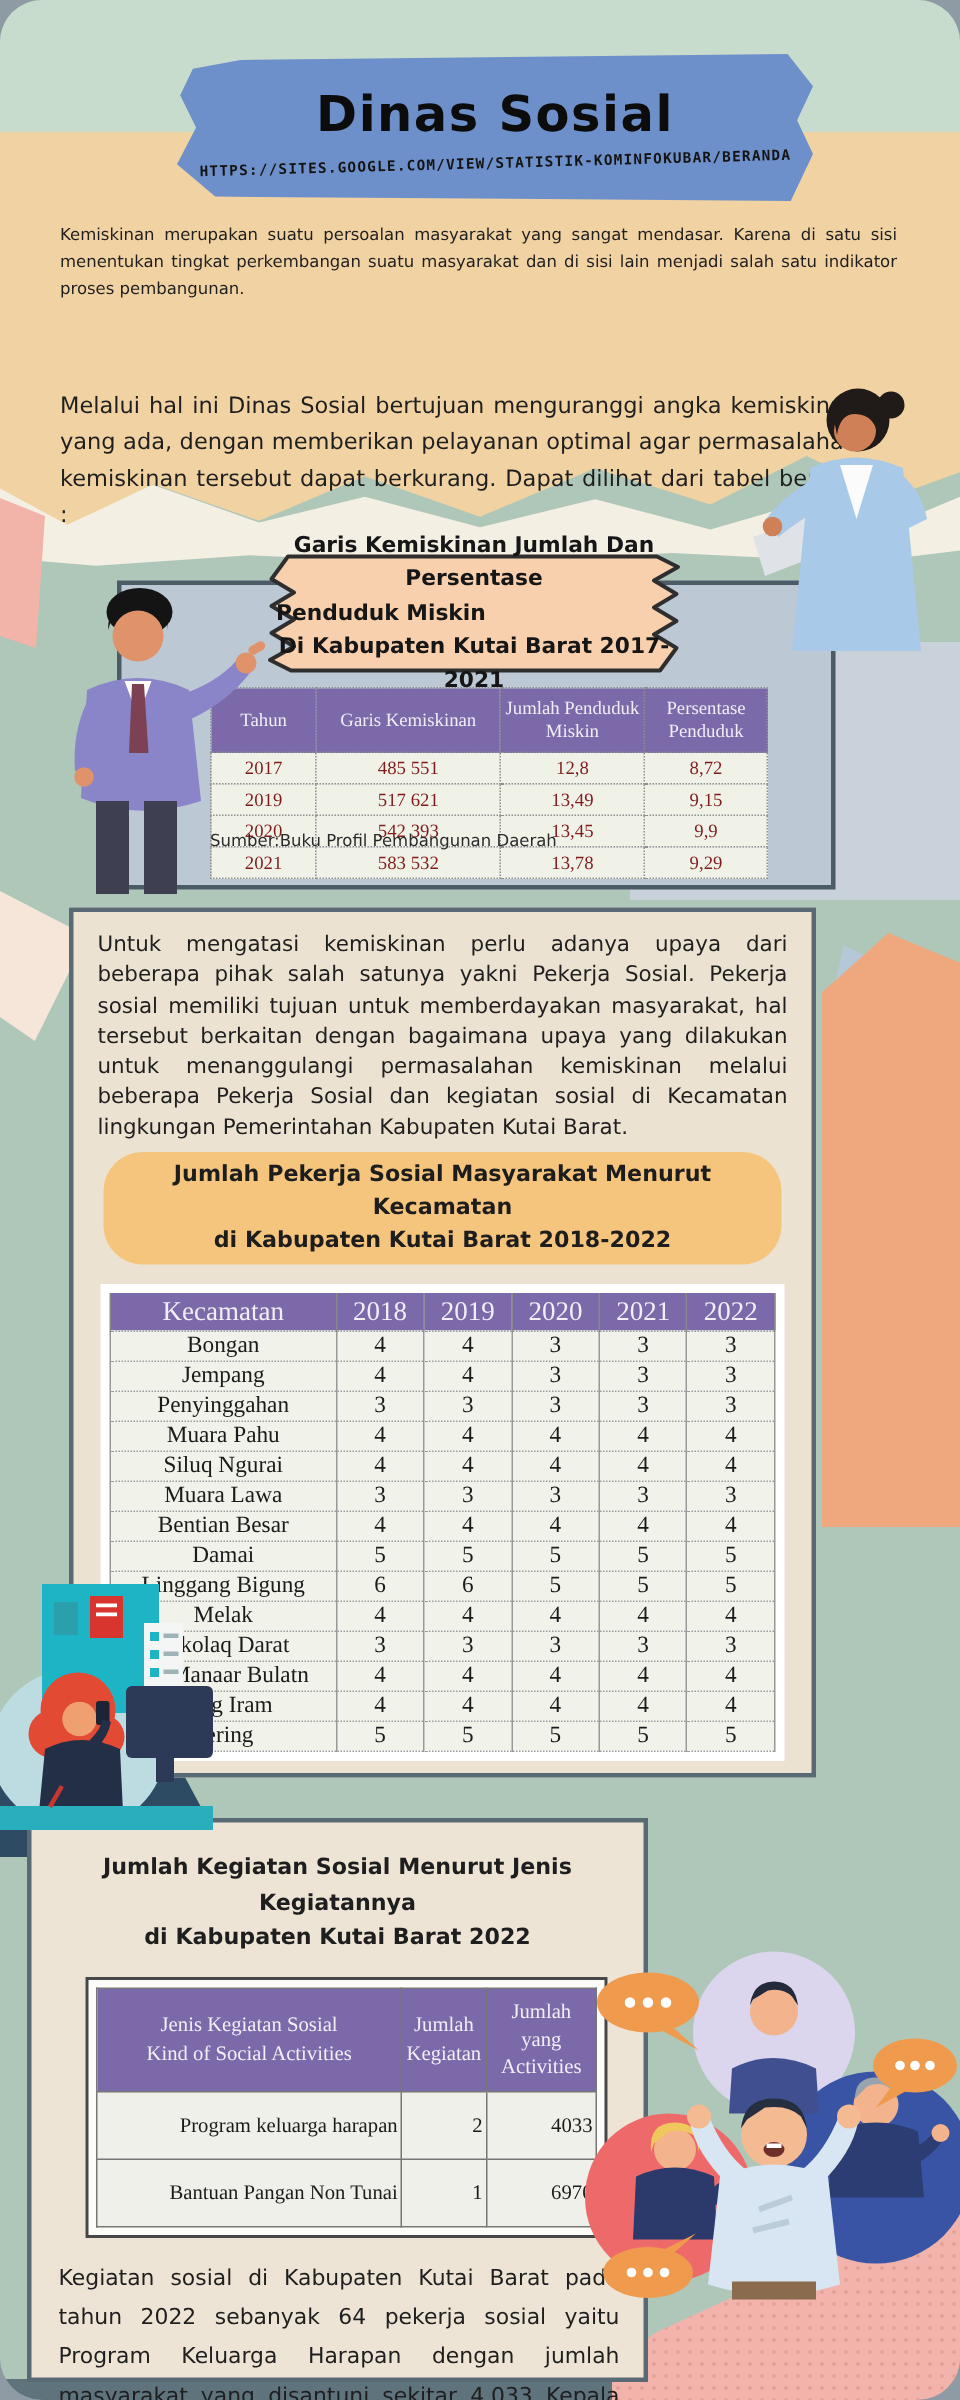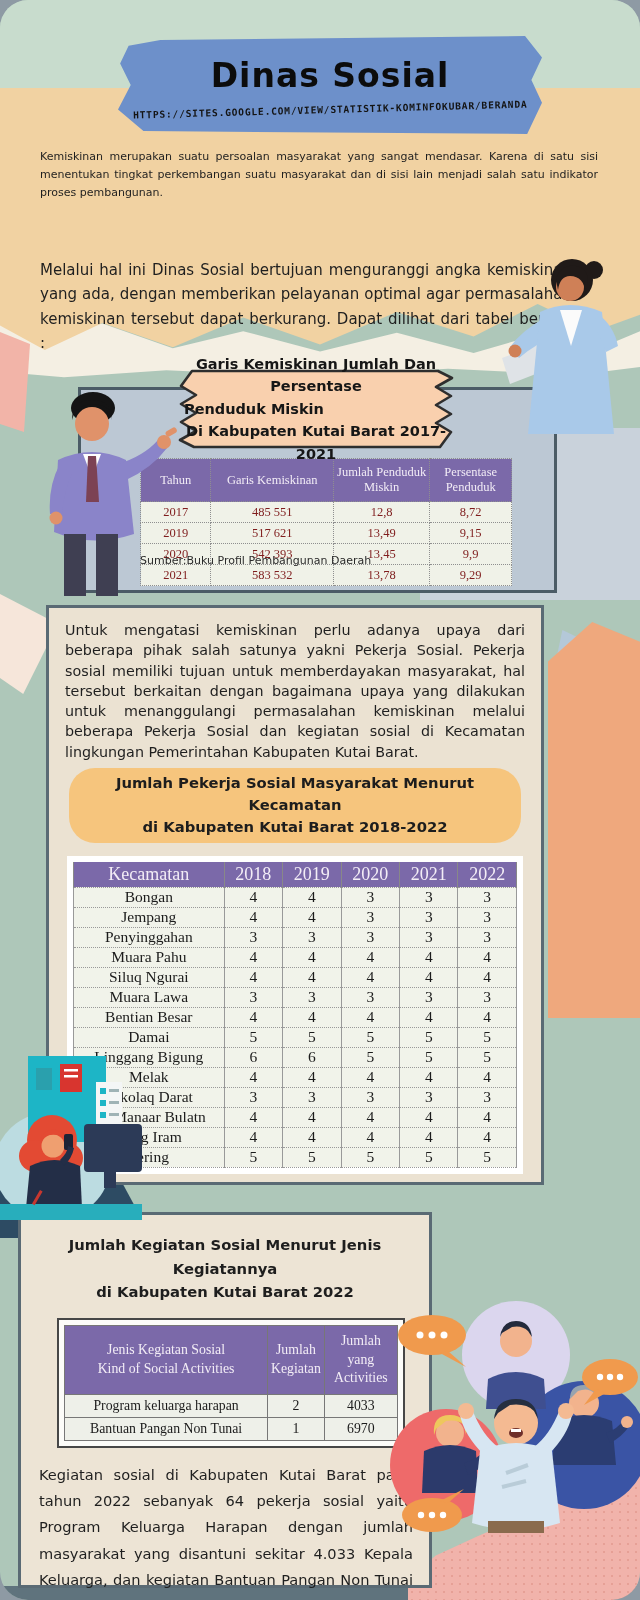--- a/index.html
+++ b/index.html
@@ -78,21 +78,21 @@
 
   
   .panel3 { position:absolute; left:18px; top:1212px; width:414px; height:376px;
             background:#ede4d5; border:3px solid #5a6a74; z-index:7; }
   .sec3-title { margin-top:18px; text-align:center; }
   .sec3-title div { font-size:14.8px; font-weight:bold; color:#1e1e1e; line-height:1.6; }
   .tbl3-panel { margin:14px 0 0 36px; width:348px; background:#fcfcf9; border:2px solid #474747; padding:5px; }
   .tbl3 { font-family:"Liberation Serif", serif; }
   .tbl3 th { background:#7b69a9; color:#f3edf6; font-weight:normal; font-size:13.8px; padding:6px 2px;
              border:1px solid #777; line-height:1.35; }
-  .tbl3 td { background:#eef0e9; color:#1b1b1b; text-align:center; font-size:13.8px; padding:3px 2px;
+  .tbl3 td { background:#eef0e9; color:#1b1b1b; text-align:right; font-size:13.8px; padding:14px 2px;
              border:1px solid #777; }
   .tbl3 col.c-jenis { width:61%; } .tbl3 col.c-jml { width:17%; }
   .para-sec3 { margin:14px 16px 0 18px; font-size:14.6px; line-height:1.8; }
 
   
   .illu { position:absolute; z-index:12; }
   .illu-woman-paper { left:502px; top:250px; }
   .illu-man-pointing { left:0; top:384px; }
   .illu-woman-desk { left:0; top:1048px; }
   .illu-group-talk { left:388px; top:1283px; z-index:8; }

